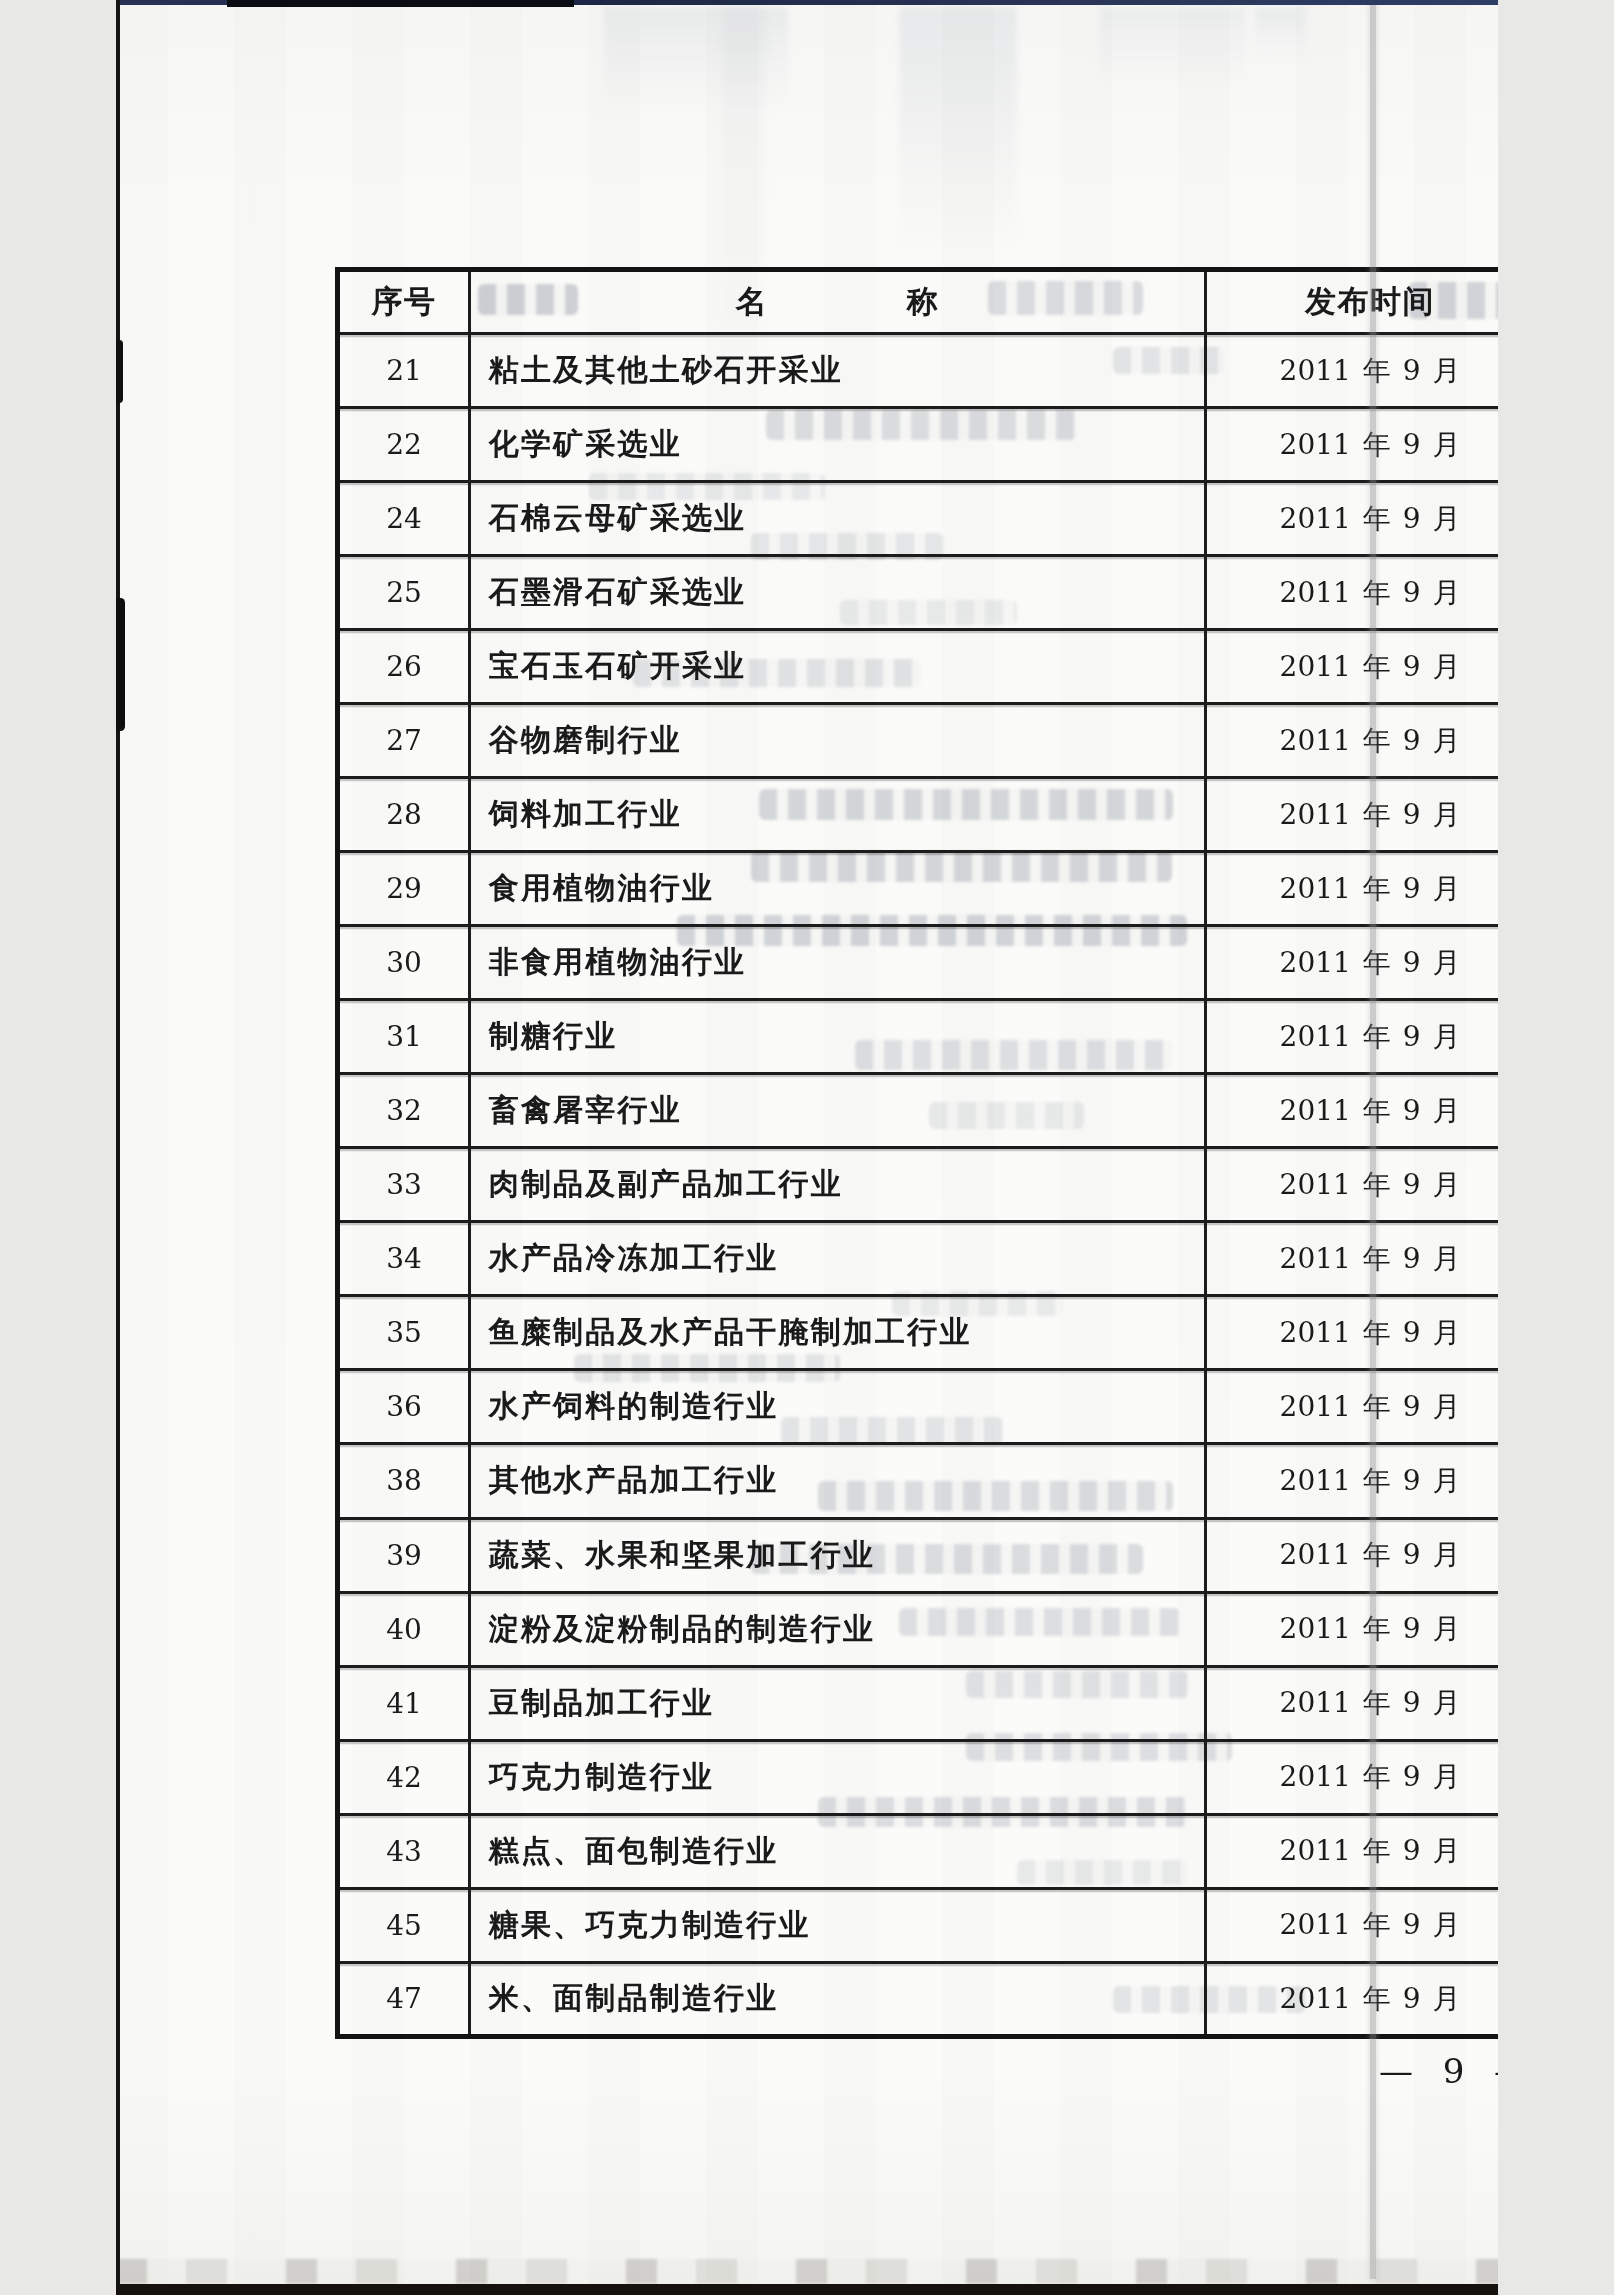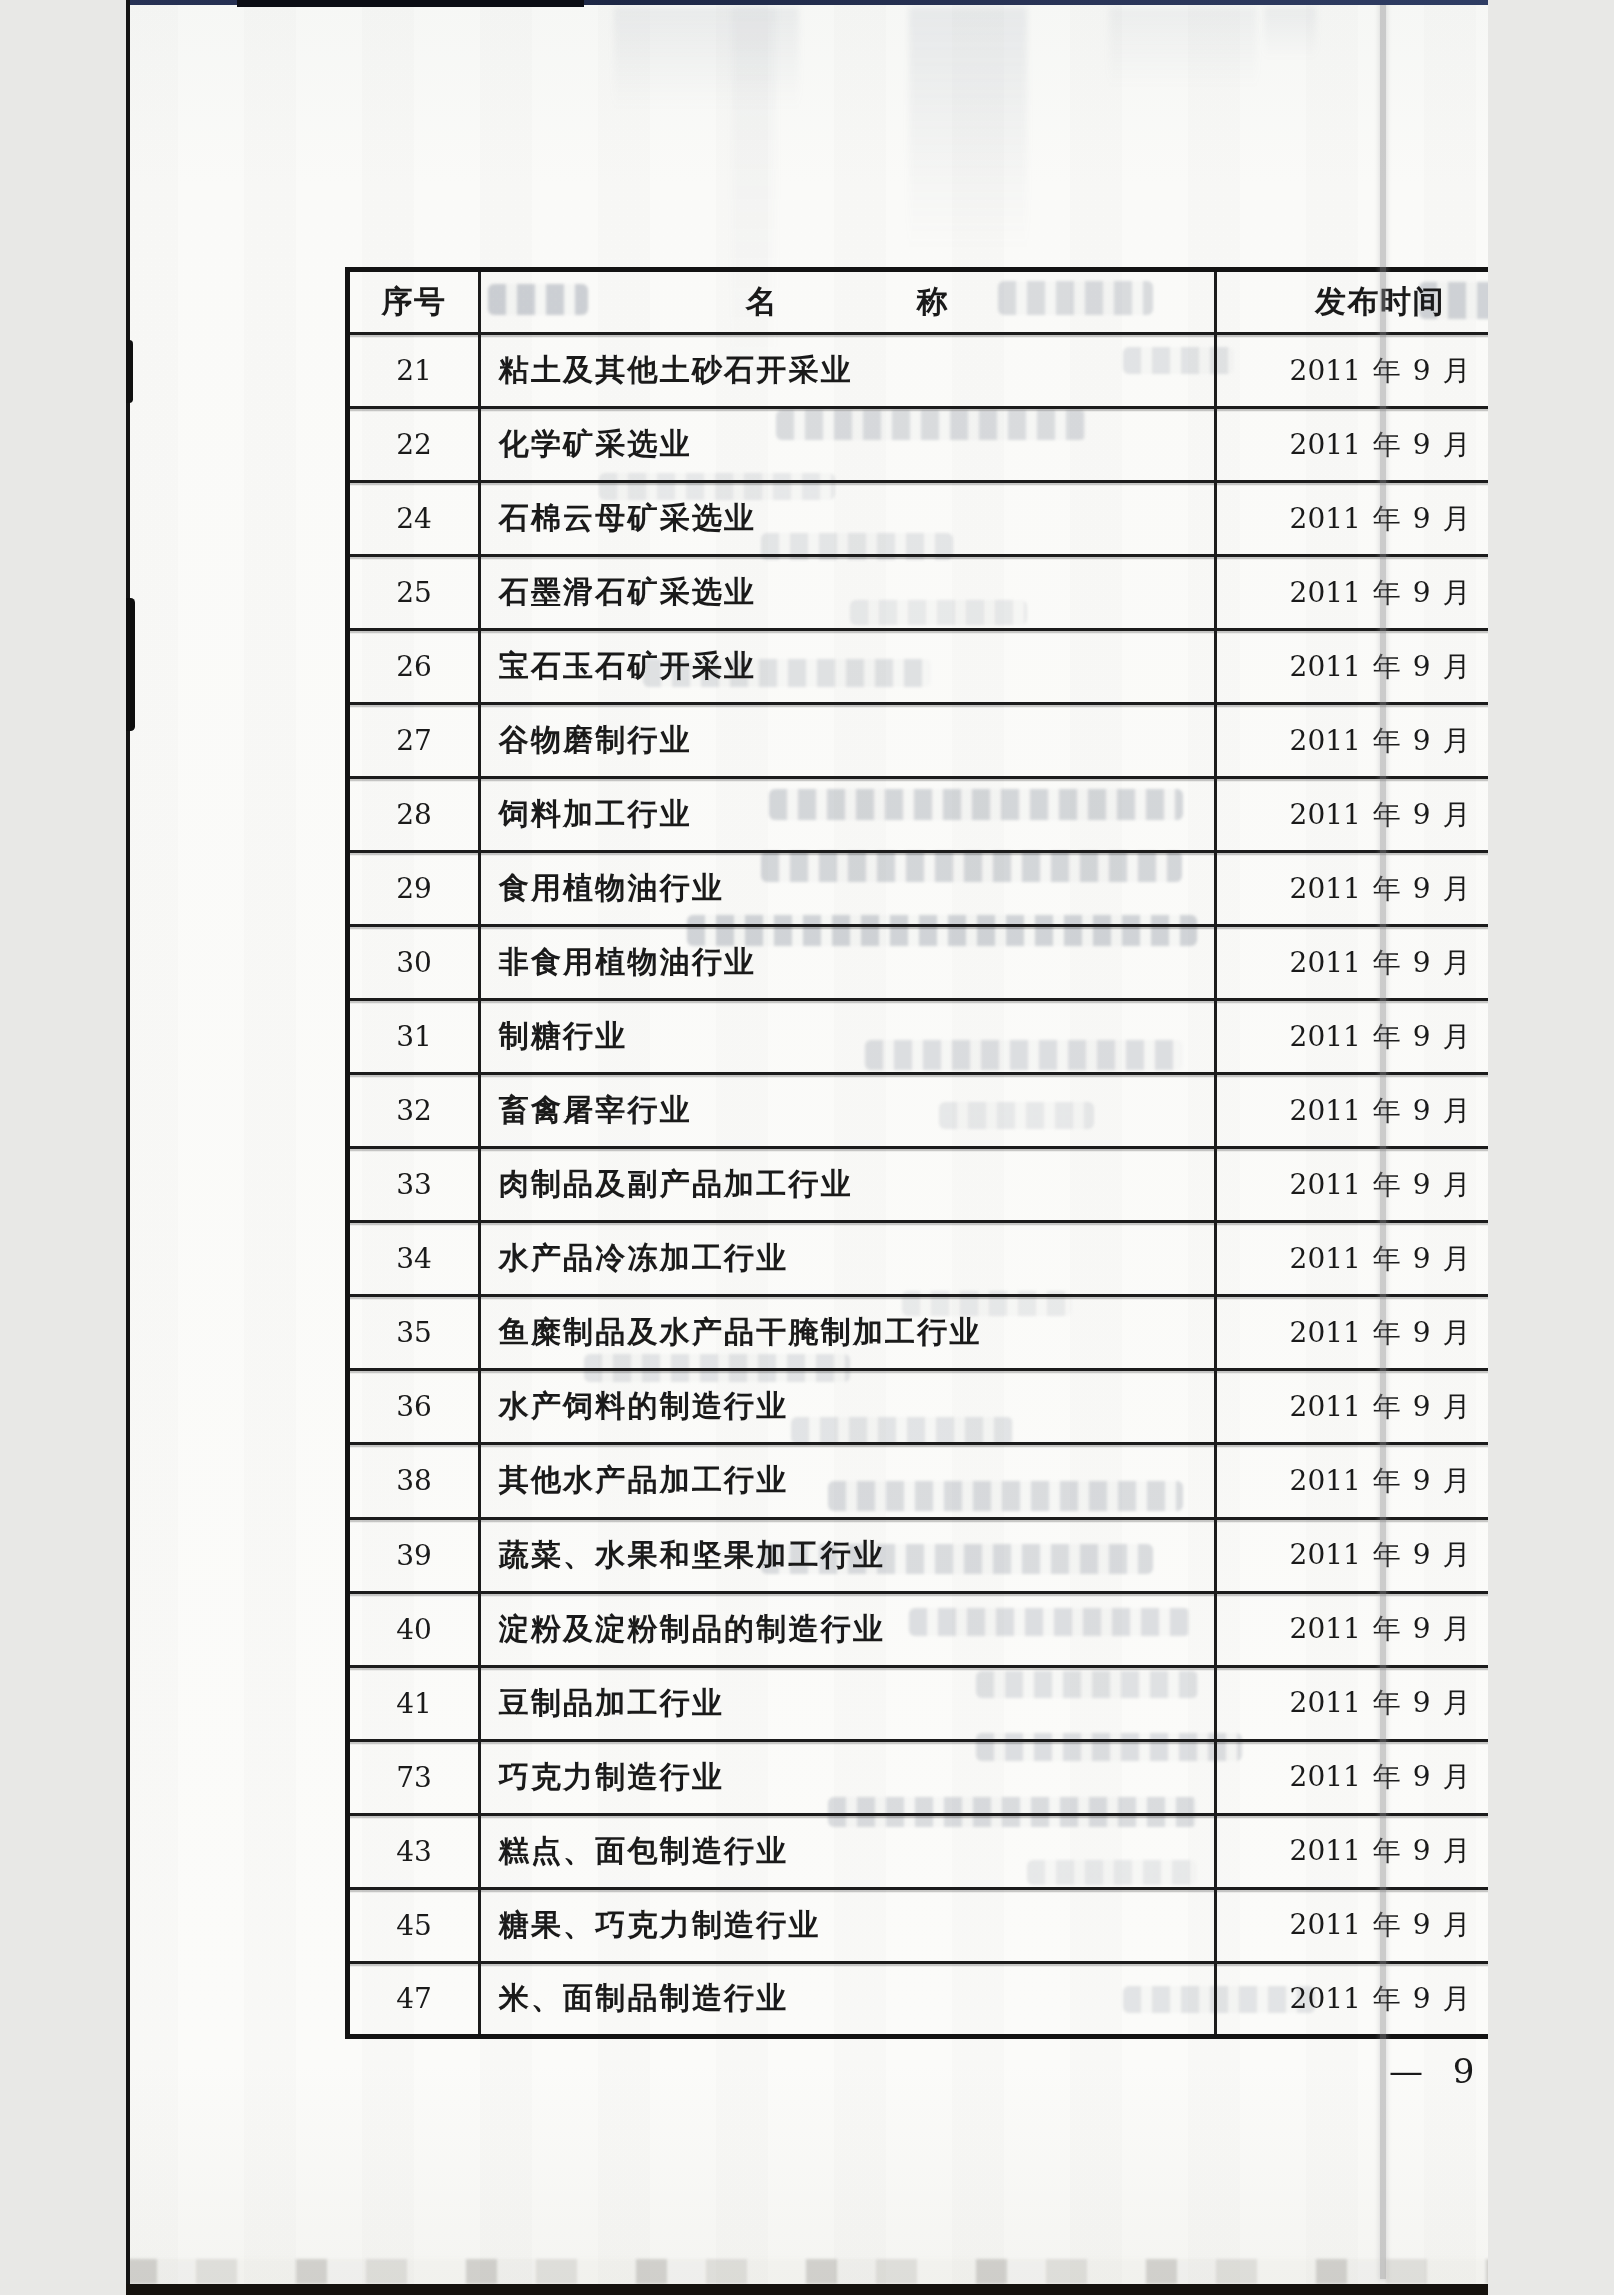--- a/index.html
+++ b/index.html
@@ -6,20 +6,21 @@
   .page {
     position:relative;
     width:1362px; height:2295px;
     margin:0 auto;
     background:
       repeating-linear-gradient(90deg, rgba(0,0,0,0.012) 0 52px, rgba(0,0,0,0) 52px 118px),
       linear-gradient(180deg, #f6f7f5 0%, #fafaf8 8%, #fbfbf9 90%, #f4f4f1 100%);
     overflow:hidden;
     font-family:"DejaVu Sans", sans-serif;
     color:#1a1a1a;
+    padding-left:20px;
   }
 
   
   .edge-top {
     position:absolute; left:0; top:0; width:1614px; height:5.2px;
     background:linear-gradient(90deg,#273255 0%, #1d2745 30%, #2a3558 60%, #31426b 100%);
     z-index:6;
   }
   .edge-top-dark {
     position:absolute; left:111px; top:0; width:347px; height:6.6px;
@@ -228,21 +229,21 @@
           <td class="cell-index">40</td>
           <td class="cell-name">淀粉及淀粉制品的制造行业</td>
           <td class="cell-date">2011 年 9 月</td>
         </tr>
         <tr>
           <td class="cell-index">41</td>
           <td class="cell-name">豆制品加工行业</td>
           <td class="cell-date">2011 年 9 月</td>
         </tr>
         <tr>
-          <td class="cell-index">73</td>
+          <td class="cell-index">42</td>
           <td class="cell-name">巧克力制造行业</td>
           <td class="cell-date">2011 年 9 月</td>
         </tr>
         <tr>
           <td class="cell-index">43</td>
           <td class="cell-name">糕点、面包制造行业</td>
           <td class="cell-date">2011 年 9 月</td>
         </tr>
         <tr>
           <td class="cell-index">45</td>

